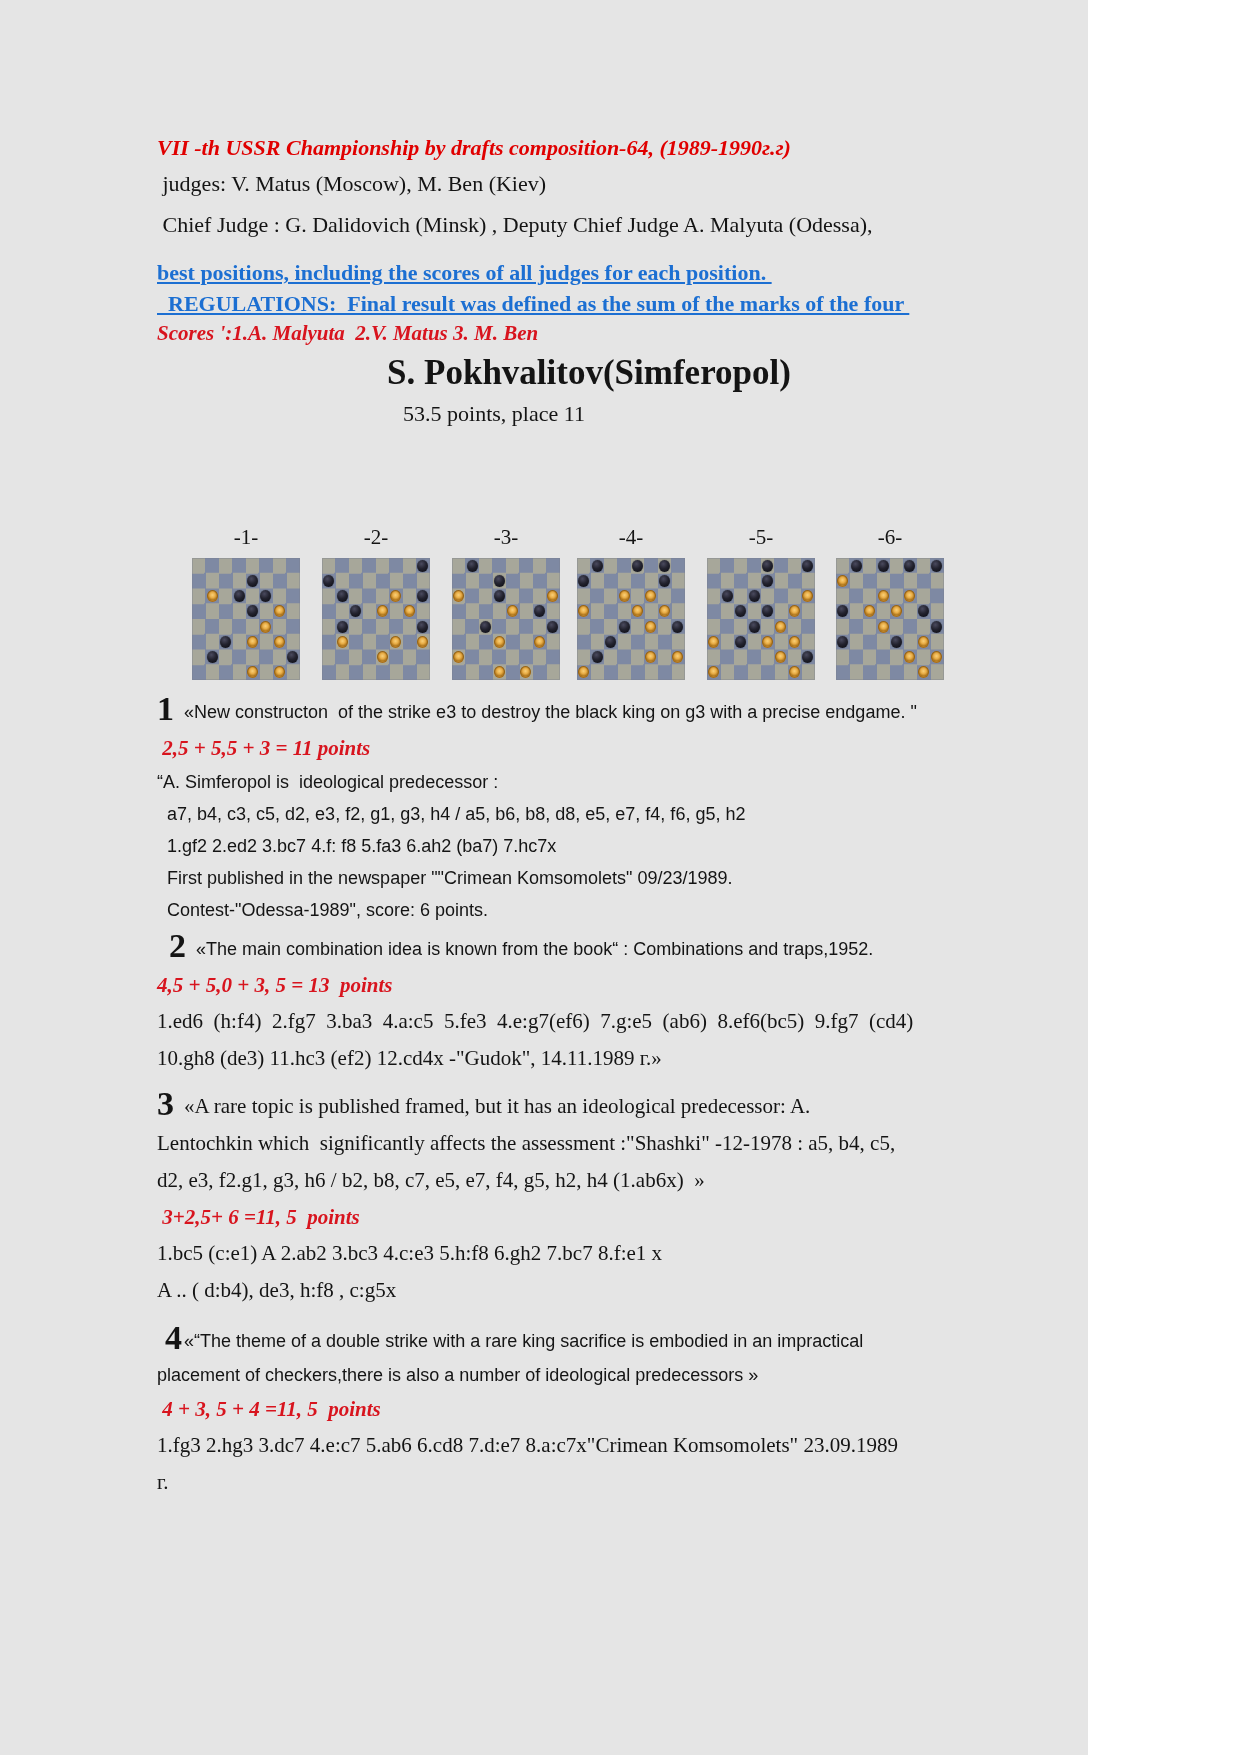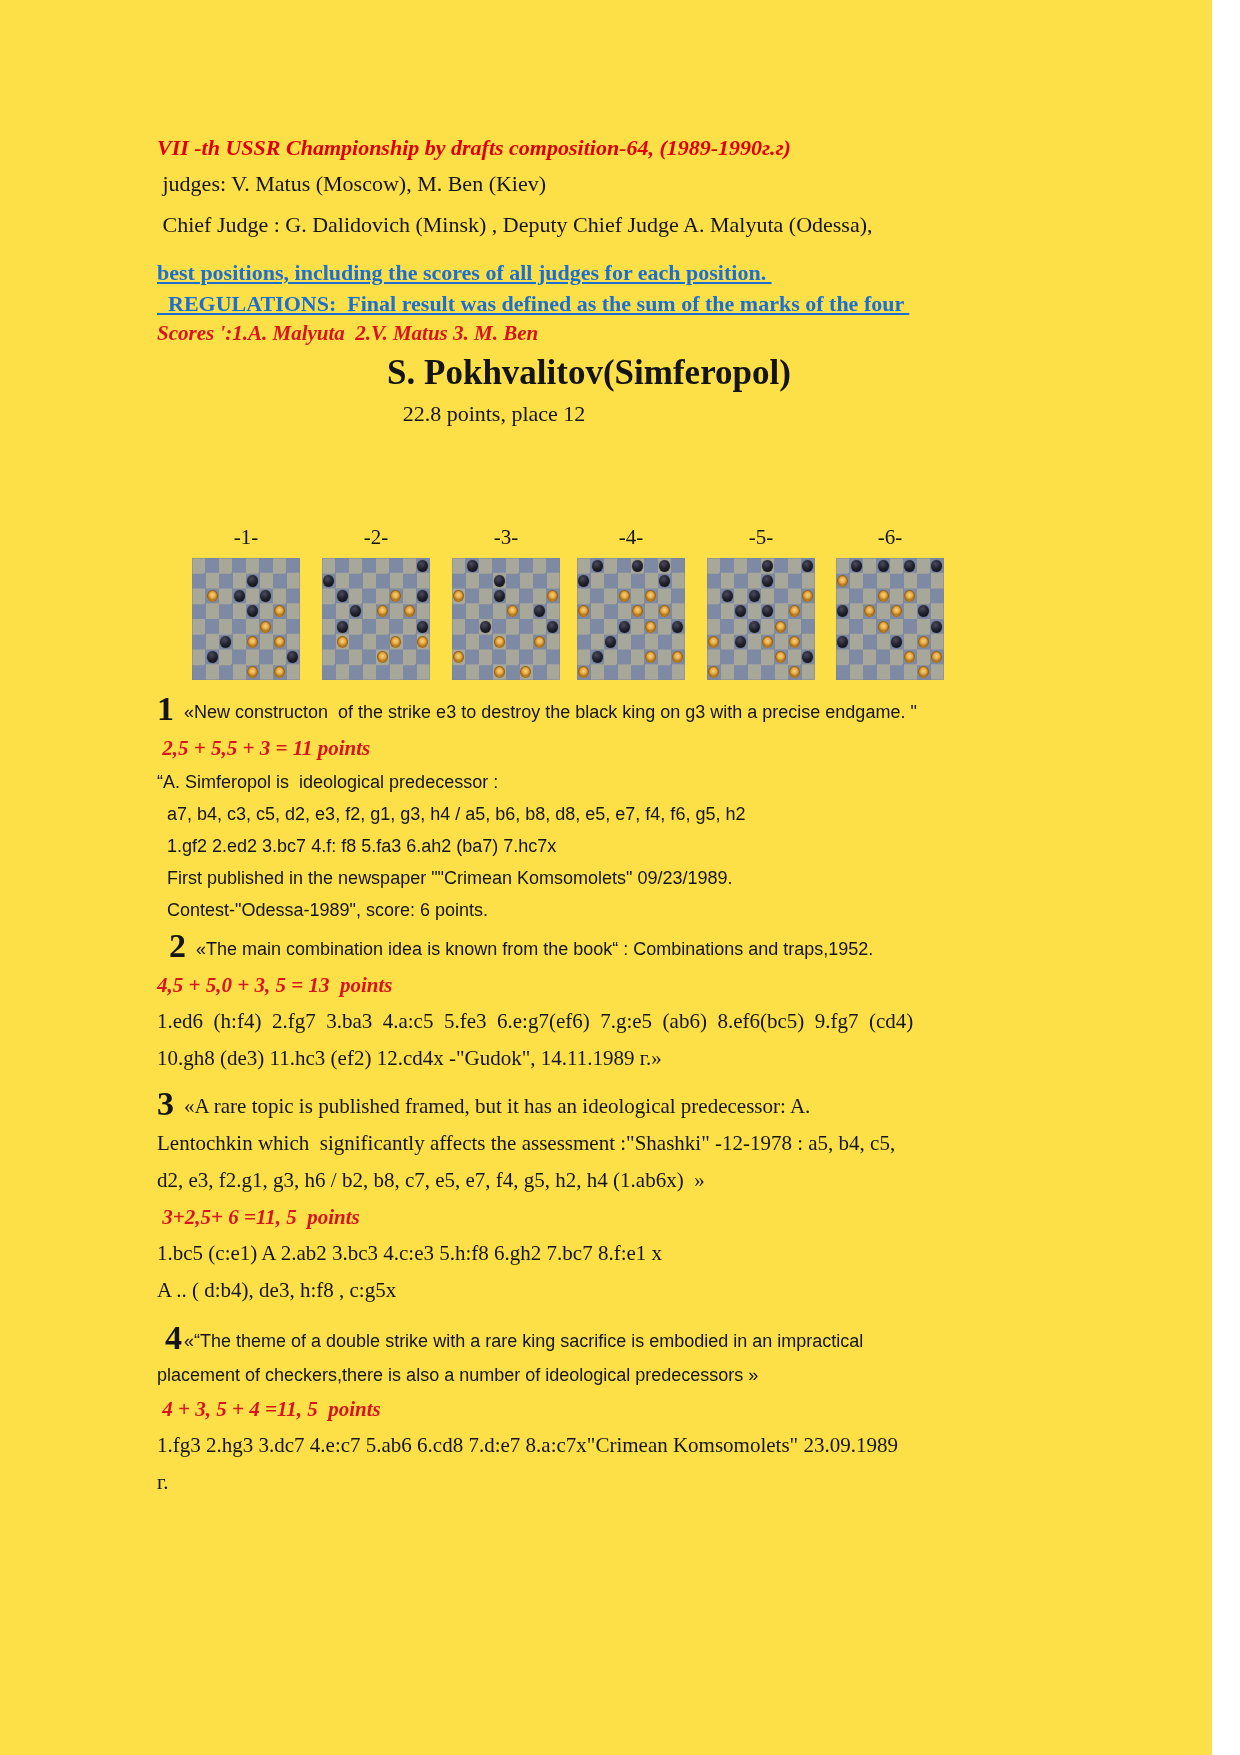--- a/index.html
+++ b/index.html
@@ -1,20 +1,20 @@
 <!DOCTYPE html>
 <html><head>
 <meta charset="utf-8">
 <style>
   html,body{margin:0;padding:0;background:#ffffff;}
   #page{
     position:relative;
-    width:1212px;
+    width:1088px;
     min-height:1755px;
-    background:#fde047;
+    background:#e5e5e5;
     box-sizing:border-box;
     padding:135px 55px 40px 157px;
     font-family:"Liberation Serif", serif;
     color:#141414;
   }
   p{margin:0;}
   .pre{white-space:pre-wrap;}
   .title{
     font-family:"Liberation Serif", serif;
     font-size:22px; font-weight:bold; font-style:italic;
@@ -98,21 +98,21 @@
   <p class="judges pre"> Chief Judge : G. Dalidovich (Minsk) , Deputy Chief Judge A. Malyuta (Odessa),</p>
 
   <p class="regs">
     <span>best positions, including the scores of all judges for each position. </span>
     <span>  REGULATIONS:  Final result was defined as the sum of the marks of the four </span>
   </p>
 
   <p class="scores pre">Scores ':1.A. Malyuta  2.V. Matus 3. M. Ben</p>
 
   <p class="author">S. Pokhvalitov(Simferopol)</p>
-  <p class="result">22.8 points, place 12</p>
+  <p class="result">53.5 points, place 11</p>
 
   <div id="diagrams">
       <div class="dlabel" style="left: 35px;">-1-</div>
       <div class="dlabel" style="left: 165px;">-2-</div>
       <div class="dlabel" style="left: 295px;">-3-</div>
       <div class="dlabel" style="left: 420px;">-4-</div>
       <div class="dlabel" style="left: 550px;">-5-</div>
       <div class="dlabel" style="left: 679px;">-6-</div>
       <div class="board" style="left: 35px;">
         <div class="pc b" style="left: 55px; top: 16.85px;"></div>
@@ -232,21 +232,21 @@
         <p class="line red"> 2,5 + 5,5 + 3 = 11 points</p>
         <p class="line sans">“A. Simferopol is  ideological predecessor :</p>
         <p class="line sans">  a7, b4, c3, c5, d2, e3, f2, g1, g3, h4 / a5, b6, b8, d8, e5, e7, f4, f6, g5, h2</p>
         <p class="line sans">  1.gf2 2.ed2 3.bc7 4.f: f8 5.fa3 6.ah2 (ba7) 7.hc7x</p>
         <p class="line sans">  First published in the newspaper ""Crimean Komsomolets" 09/23/1989.</p>
         <p class="line sans">  Contest-"Odessa-1989", score: 6 points.</p>
       </div>
       <div class="section">
         <p class="line sans sec-first" style="padding-left: 12px;"><span class="num">2</span><span>«The main combination idea is known from the book“ : Combinations and traps,1952.</span></p>
         <p class="line red">4,5 + 5,0 + 3, 5 = 13  points</p>
-        <p class="line serif">1.ed6  (h:f4)  2.fg7  3.ba3  4.a:c5  5.fe3  6.e:g7(ef6)  7.g:e5  (ab6)  8.ef6(bc5)  9.fg7  (cd4)</p>
+        <p class="line serif">1.ed6  (h:f4)  2.fg7  3.ba3  4.a:c5  5.fe3  4.e:g7(ef6)  7.g:e5  (ab6)  8.ef6(bc5)  9.fg7  (cd4)</p>
         <p class="line serif">10.gh8 (de3) 11.hc3 (ef2) 12.cd4x -"Gudok", 14.11.1989 г.»</p>
       </div>
       <div class="section">
         <p class="line serif sec-first"><span class="num">3</span><span>«A rare topic is published framed, but it has an ideological predecessor: A.</span></p>
         <p class="line serif">Lentochkin which  significantly affects the assessment :"Shashki" -12-1978 : a5, b4, c5,</p>
         <p class="line serif">d2, e3, f2.g1, g3, h6 / b2, b8, c7, e5, e7, f4, g5, h2, h4 (1.ab6x)  »</p>
         <p class="line red"> 3+2,5+ 6 =11, 5  points</p>
         <p class="line serif">1.bc5 (c:e1) A 2.ab2 3.bc3 4.c:e3 5.h:f8 6.gh2 7.bc7 8.f:e1 x</p>
         <p class="line serif">A .. ( d:b4), de3, h:f8 , c:g5x</p>
       </div>

